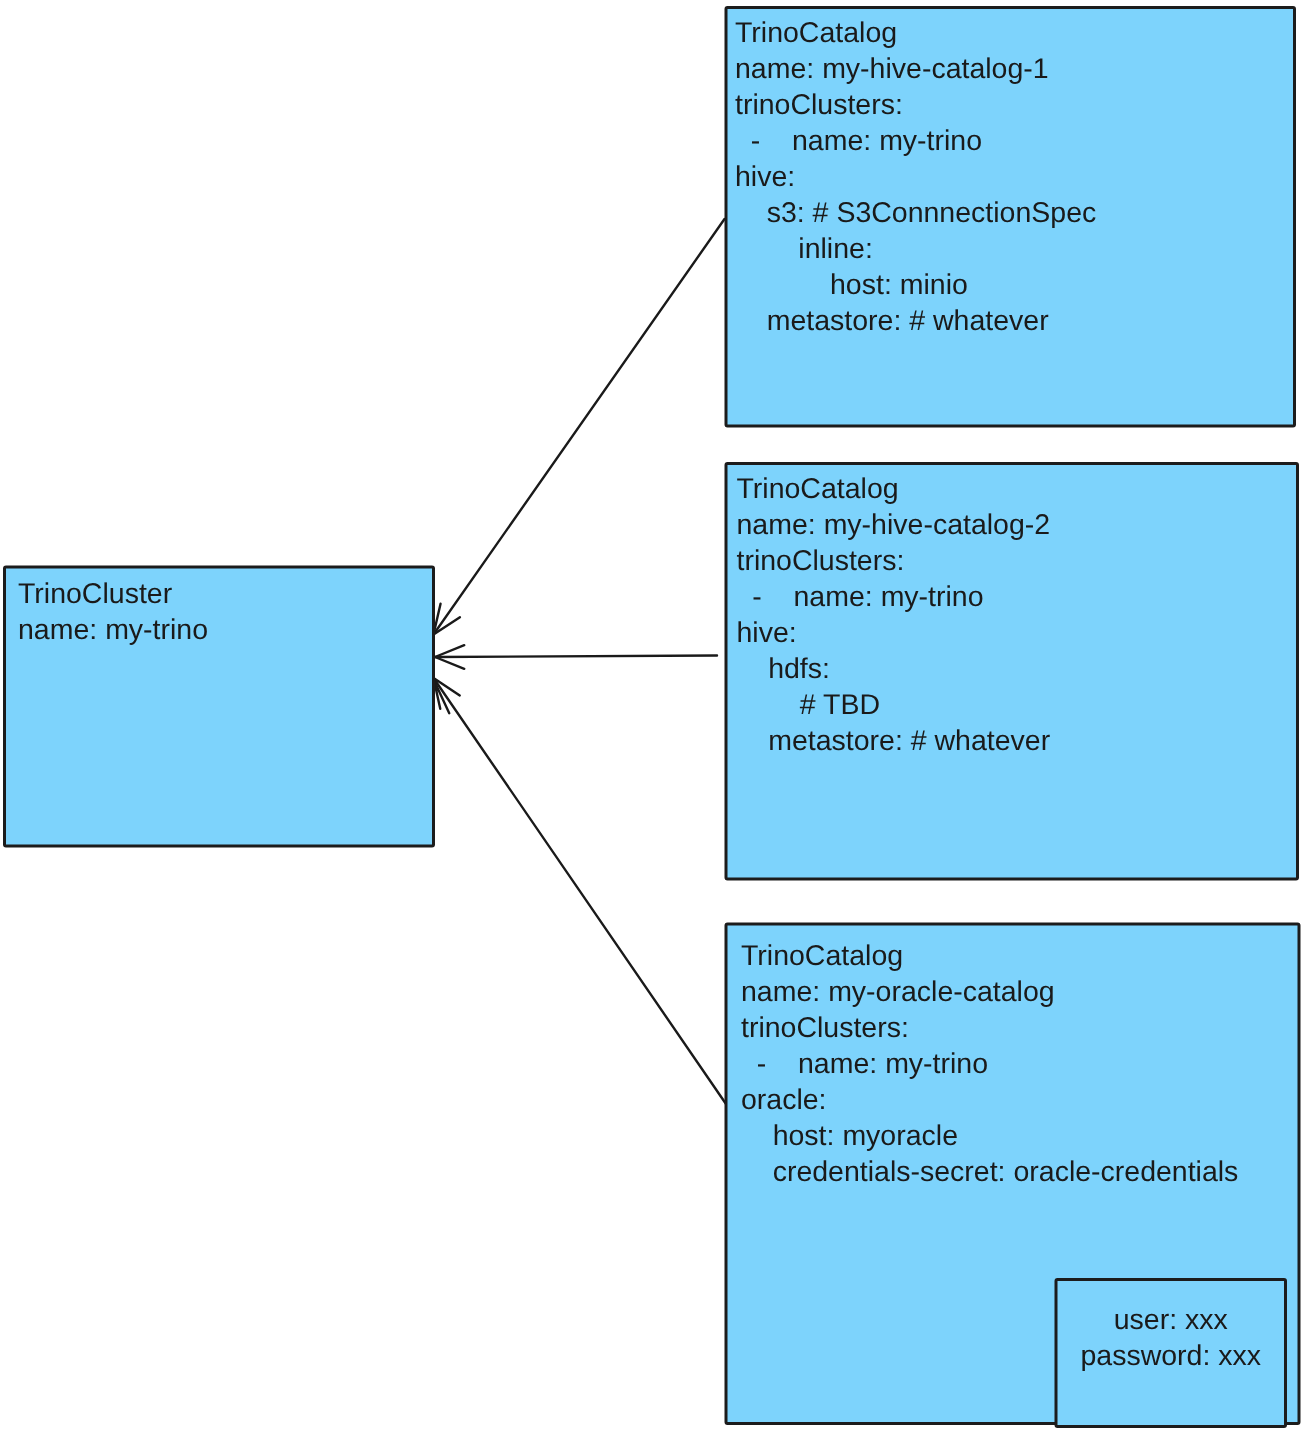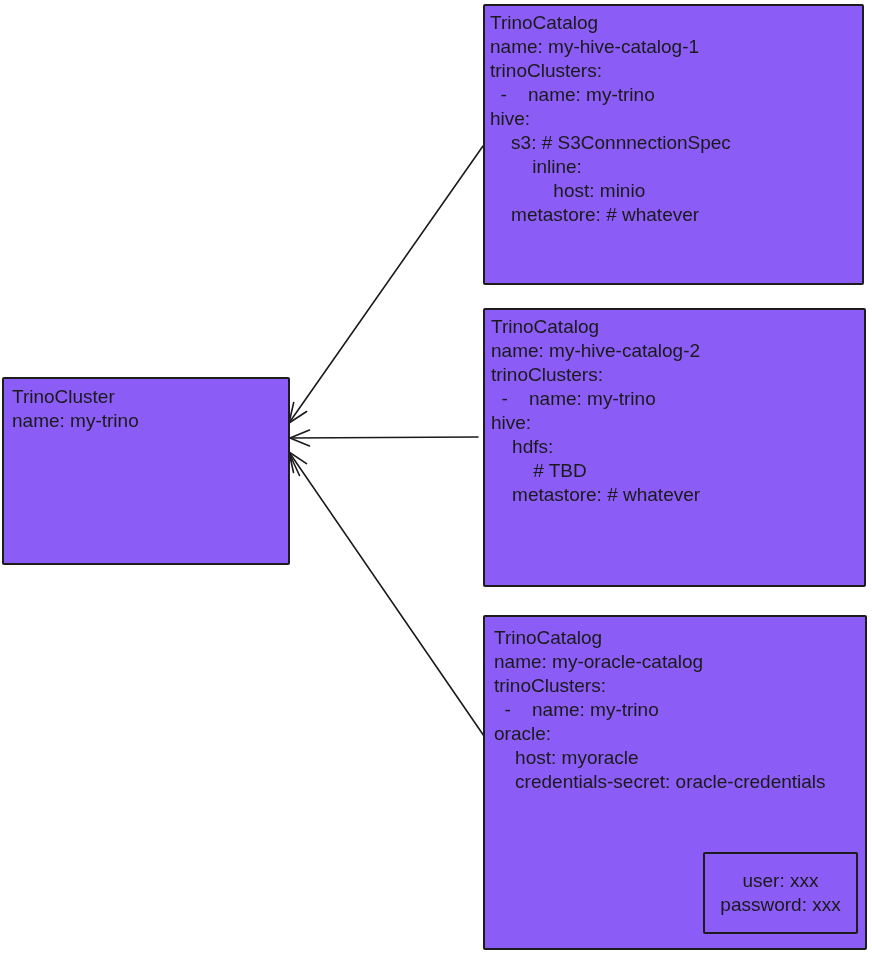--- a/index.html
+++ b/index.html
@@ -28,33 +28,33 @@
     stroke: #1a1a1a;
     stroke-width: 1.6;
     fill: none;
     stroke-linecap: round;
   }
   .box {
     position: absolute;
     box-sizing: border-box;
     border: 2px solid #1c1c1c;
     border-radius: 2px;
-    background: #8b5cf6;
+    background: #7dd3fc;
   }
   .yaml {
     white-space: pre;
     font-size: 19px;
     line-height: 24px;
     color: #1a1a1a;
   }
   .cluster-box  { left: 2px;   top: 337px; width: 288px; height: 188px; padding: 6px 6px 0 8px; margin-top: 40px; }
   .catalog-1    { left: 483px; top: 4px;   width: 381px; height: 281px; padding: 5px 6px 0 5px; }
   .catalog-2    { left: 483px; top: 308px; width: 383px; height: 279px; padding: 5px 6px 0 6px; }
   .catalog-3    { left: 483px; top: 615px; width: 384px; height: 335px; padding: 9px 6px 0 9px; }
-  .secret-box   { left: 703px; top: 852px; width: 155px; height: 82px;  padding: 15px 0 0 0; }
+  .secret-box   { left: 703px; top: 852px; width: 155px; height: 100px;  padding: 15px 0 0 0; }
   .secret-box .yaml { text-align: center; white-space: pre; }
 </style>
 </head>
 <body>
 
 <div class="canvas">
 
   <svg class="connectors" viewBox="0 0 872 954" xmlns="http://www.w3.org/2000/svg">
     <g>
       <path d="M483,146 L289,423"></path>

